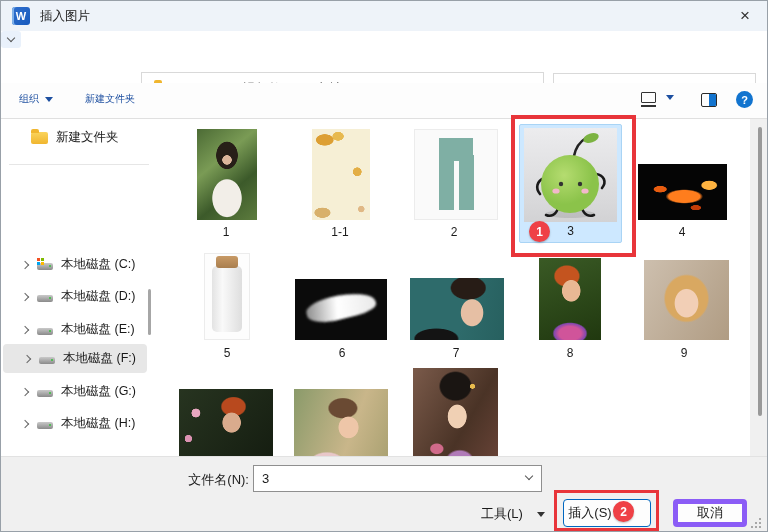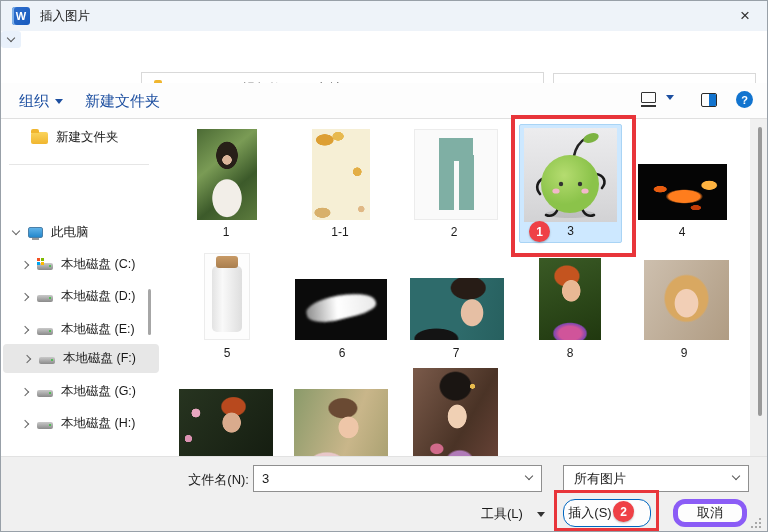--- a/index.html
+++ b/index.html
@@ -33,34 +33,34 @@
   .refresh-ico { position:relative; width:12px; height:12px; border:1.5px solid #3c3c3c; border-radius:50%; border-top-color:transparent; transform:rotate(45deg); margin-left:18px; }
   .refresh-ico::after { content:""; position:absolute; top:-4px; right:-2px; border:3px solid transparent; border-bottom-color:#3c3c3c; }
   .searchbox { position:absolute; left:552px; top:42px; width:203px; height:32px; border:1px solid #d9d9d9; background:#fff; }
   .searchbox input { position:absolute; left:0; top:0; width:100%; height:100%; border:none; outline:none; padding:0 28px 0 12px; font-size:13px; font-family:inherit; color:#1b1b1b; background:transparent; }
   .searchbox input::placeholder { color:#767676; opacity:1; }
   .mag-ico { position:absolute; right:12px; top:9px; width:9px; height:9px; border:1.5px solid #5f6368; border-radius:50%; }
   .mag-ico::after { content:""; position:absolute; left:8px; top:8px; width:6px; height:1.5px; background:#5f6368; transform:rotate(45deg); transform-origin:0 0; }
 
   
   .cmdbar { position:absolute; left:0; top:82px; width:100%; height:36px; background:#fdfdfd; border-bottom:1px solid #e0e0e0; }
-  .cmd-link { position:absolute; top:9px; color:#1d4fa0; font-size:15px; display:flex; align-items:center; gap:6px; cursor:pointer; }
+  .cmd-link { position:absolute; top:9px; color:#1d4fa0; font-size:10px; display:flex; align-items:center; gap:6px; cursor:pointer; }
   .tri { width:0; height:0; border-left:4px solid transparent; border-right:4px solid transparent; border-top:5px solid currentColor; display:inline-block; }
   .view-btn { position:absolute; left:640px; top:9px; display:flex; align-items:center; gap:10px; color:#333; }
   .viewmode-ico { position:relative; width:15px; height:11px; border:1.5px solid #333; border-radius:1px; }
   .viewmode-ico::after { content:""; position:absolute; left:-1.5px; bottom:-5px; width:15px; height:2px; background:#333; }
   .pane-ico { position:absolute; left:700px; top:10px; width:16px; height:14px; border:1.5px solid #2a2a2a; border-radius:2px; overflow:hidden; }
   .pane-ico::after { content:""; position:absolute; right:0; top:0; width:50%; height:100%; background:#1274cf; }
   .help-btn { position:absolute; left:735px; top:8px; width:17px; height:17px; border-radius:50%; background:#1274cf; color:#fff; font-size:11px; font-weight:bold; display:flex; align-items:center; justify-content:center; cursor:pointer; }
 
   
   .sidebar { position:absolute; left:0; top:118px; width:160px; height:337px; background:#fff; overflow:hidden; }
   .side-row { position:absolute; left:0; width:152px; height:29px; display:flex; align-items:center; font-size:12.5px; color:#1a1a1a; cursor:pointer; }
   .side-row .chev { flex:0 0 auto; border-color:#666; }
-  .side-row.sel { left:2px; width:156px; background:#e7e7e7; border-radius:4px; }
+  .side-row.sel { left:2px; width:144px; background:#e7e7e7; border-radius:4px; }
   .pad-l1 { padding-left:12px; } .pad-l1 .ico { margin-left:9px; margin-right:8px; }
   .pad-l2 { padding-left:21px; } .pad-l2 .ico { margin-left:9px; margin-right:8px; }
   .pad-noexp { padding-left:30px; } .pad-noexp .ico { margin-right:8px; }
   .side-sep { position:absolute; left:8px; top:45px; width:140px; height:1px; background:#e6e6e6; }
   .ico { position:relative; flex:0 0 auto; }
   .cloud-ico { width:17px; height:10px; background:linear-gradient(#6db6f5,#2f8ae0); border-radius:6px; }
   .cloud-ico::before { content:""; position:absolute; top:-4px; left:4px; width:9px; height:9px; background:#5aabf0; border-radius:50%; }
   .pc-ico { width:15px; height:11px; background:linear-gradient(#5fb2e8,#2488cc); border:1px solid #4a7fa8; border-radius:2px; }
   .pc-ico::after { content:""; position:absolute; left:3px; bottom:-3px; width:7px; height:2px; background:#9a9a9a; }
   .drive-ico { width:16px; height:7px; background:linear-gradient(#c9c9c9,#8a8a8a); border-radius:2px; margin-top:3px; }
@@ -145,21 +145,21 @@
 
   
   .footer { position:absolute; left:0; top:455px; width:100%; height:77px; background:#f0f0f0; border-top:1px solid #e2e2e2; }
   .fn-label { position:absolute; left:110px; top:14px; width:138px; text-align:right; font-size:13px; }
   .fn-input-wrap { position:absolute; left:252px; top:8px; width:289px; height:27px; border:1px solid #8f8f8f; background:#fff; }
   .fn-input-wrap input { width:100%; height:100%; border:none; outline:none; padding:0 26px 0 8px; font-size:13px; font-family:inherit; color:#1b1b1b; }
   .combo { position:absolute; left:562px; top:8px; width:186px; height:27px; border:1px solid #8f8f8f; background:#fff; font-size:13px; line-height:25px; padding-left:10px; }
   .combo-chev, .inwrap-chev { position:absolute; right:9px; top:10px; border-color:#555; }
   .tools { position:absolute; left:480px; top:48px; display:flex; align-items:center; gap:14px; font-size:13px; cursor:pointer; }
   .tools .tri { color:#333; border-top-width:5px; }
-  .btn { position:absolute; top:42px; height:28px; border-radius:12px; background:#fdfdfd; font-size:13px; display:flex; align-items:center; justify-content:center; cursor:pointer; }
+  .btn { position:absolute; top:42px; height:28px; border-radius:4px; background:#fdfdfd; font-size:13px; display:flex; align-items:center; justify-content:center; cursor:pointer; }
   .btn-insert { left:562px; width:88px; border:1px solid #0067c0; padding-right:14px; gap:10px; }
   .btn-insert .tri { color:#333; margin-left:2px; }
   .btn-cancel { left:672px; width:74px; border:5px solid #8b5cf6; }
   .grip { position:absolute; right:5px; bottom:5px; width:11px; height:11px; }
   .grip::before { content:""; position:absolute; left:0; bottom:0; width:2px; height:2px; background:#a8a8a8; box-shadow:8px -8px 0 #a8a8a8, 4px -4px 0 #a8a8a8, 8px -4px 0 #a8a8a8, 4px 0 0 #a8a8a8, 8px 0 0 #a8a8a8; }
 </style>
 </head>
 <body>
 
 <div class="dialog">
@@ -212,25 +212,20 @@
     <div class="help-btn">?</div>
   </div>
 
   <div class="sidebar">
     <div class="side-row pad-noexp" style="top:4px;">
       <span class="ico folder-ico"></span>
       <span>新建文件夹</span>
     </div>
     <div class="side-sep"></div>
 
-    <div class="side-row pad-l1" style="top:99px;">
-      <span class="chev down"></span>
-      <span class="ico pc-ico"></span>
-      <span>此电脑</span>
-    </div>
     <div class="side-row pad-l2" style="top:131px;">
       <span class="chev right"></span>
       <span class="ico drive-ico">
           <span class="winflag"></span>
         </span>
       <span>本地磁盘 (C:)</span>
     </div>
     <div class="side-row pad-l2" style="top:163px;">
       <span class="chev right"></span>
       <span class="ico drive-ico"></span>
@@ -318,24 +313,20 @@
   <div class="anno-box" style="left:510px; top:114px; width:125px; height:142px;"></div>
   <div class="anno-dot" style="left:528px; top:220px;">1</div>
   <div class="anno-box thin" style="left:553px; top:489px; width:105px; height:41px;"></div>
 
   <div class="footer">
     <div class="fn-label">文件名(N):</div>
     <div class="fn-input-wrap">
       <input value="3" style="">
       <span class="chev down inwrap-chev"></span>
     </div>
-    <div class="combo">
-      <span>所有图片</span>
-      <span class="chev down combo-chev"></span>
-    </div>
     <div class="tools">
       <span>工具(L)</span>
       <span class="tri"></span>
     </div>
     <div class="btn btn-insert">
       <span>插入(S)</span>
       <span class="tri"></span>
     </div>
     <div class="btn btn-cancel">
       <span>取消</span>

